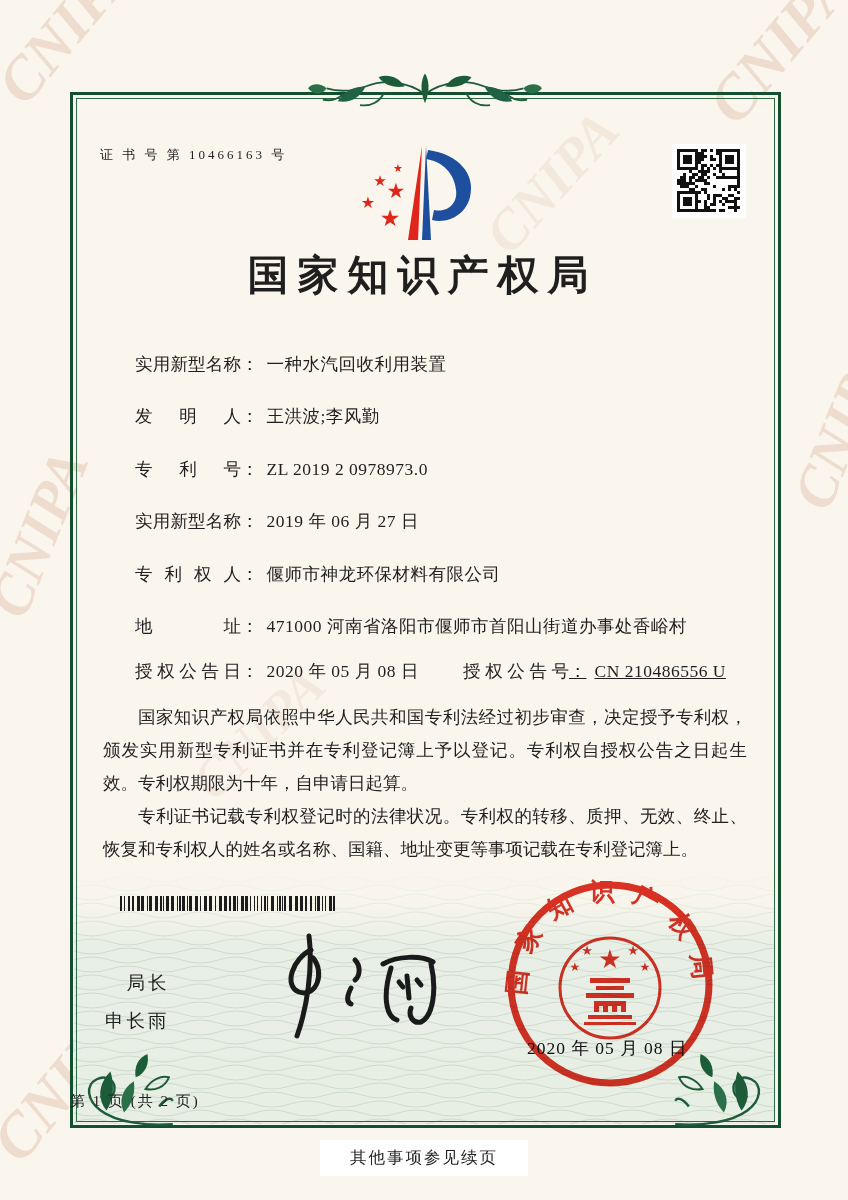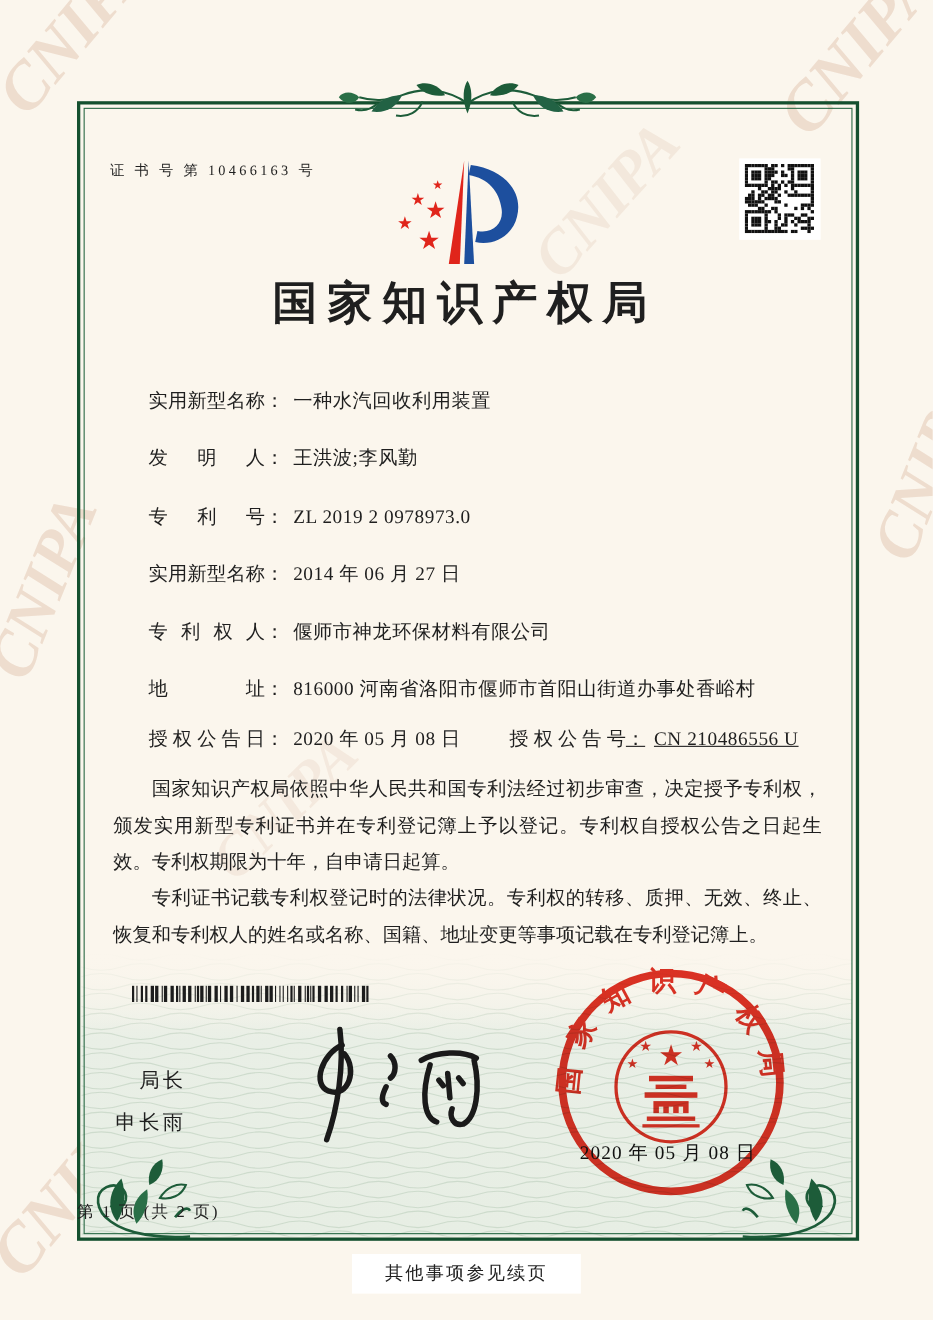--- a/index.html
+++ b/index.html
@@ -401,27 +401,27 @@
     <div class="frow" id="frow-0">
       <span class="flabel">实用新型名称</span><span>：</span><span class="fval">一种水汽回收利用装置</span>
     </div>
     <div class="frow" id="frow-1">
       <span class="flabel">发明人</span><span>：</span><span class="fval">王洪波;李风勤</span>
     </div>
     <div class="frow" id="frow-2">
       <span class="flabel">专利号</span><span>：</span><span class="fval">ZL 2019 2 0978973.0</span>
     </div>
     <div class="frow" id="frow-3">
-      <span class="flabel">实用新型名称</span><span>：</span><span class="fval">2014 年 06 月 27 日</span>
+      <span class="flabel">实用新型名称</span><span>：</span><span class="fval">2019 年 06 月 27 日</span>
     </div>
     <div class="frow" id="frow-4">
       <span class="flabel">专利权人</span><span>：</span><span class="fval">偃师市神龙环保材料有限公司</span>
     </div>
     <div class="frow" id="frow-5">
-      <span class="flabel">地址</span><span>：</span><span class="fval">816000 河南省洛阳市偃师市首阳山街道办事处香峪村</span>
+      <span class="flabel">地址</span><span>：</span><span class="fval">471000 河南省洛阳市偃师市首阳山街道办事处香峪村</span>
     </div>
     <div class="frow" id="frow-6">
       <span class="flabel">授权公告日</span><span>：</span><span class="fval">2020 年 05 月 08 日</span>
       <span class="fgroup2">
         <span class="flabel">授权公告号</span><span>：</span><span class="fval">CN 210486556 U</span>
       </span>
     </div>
   </div>
 
   <div id="legal">

